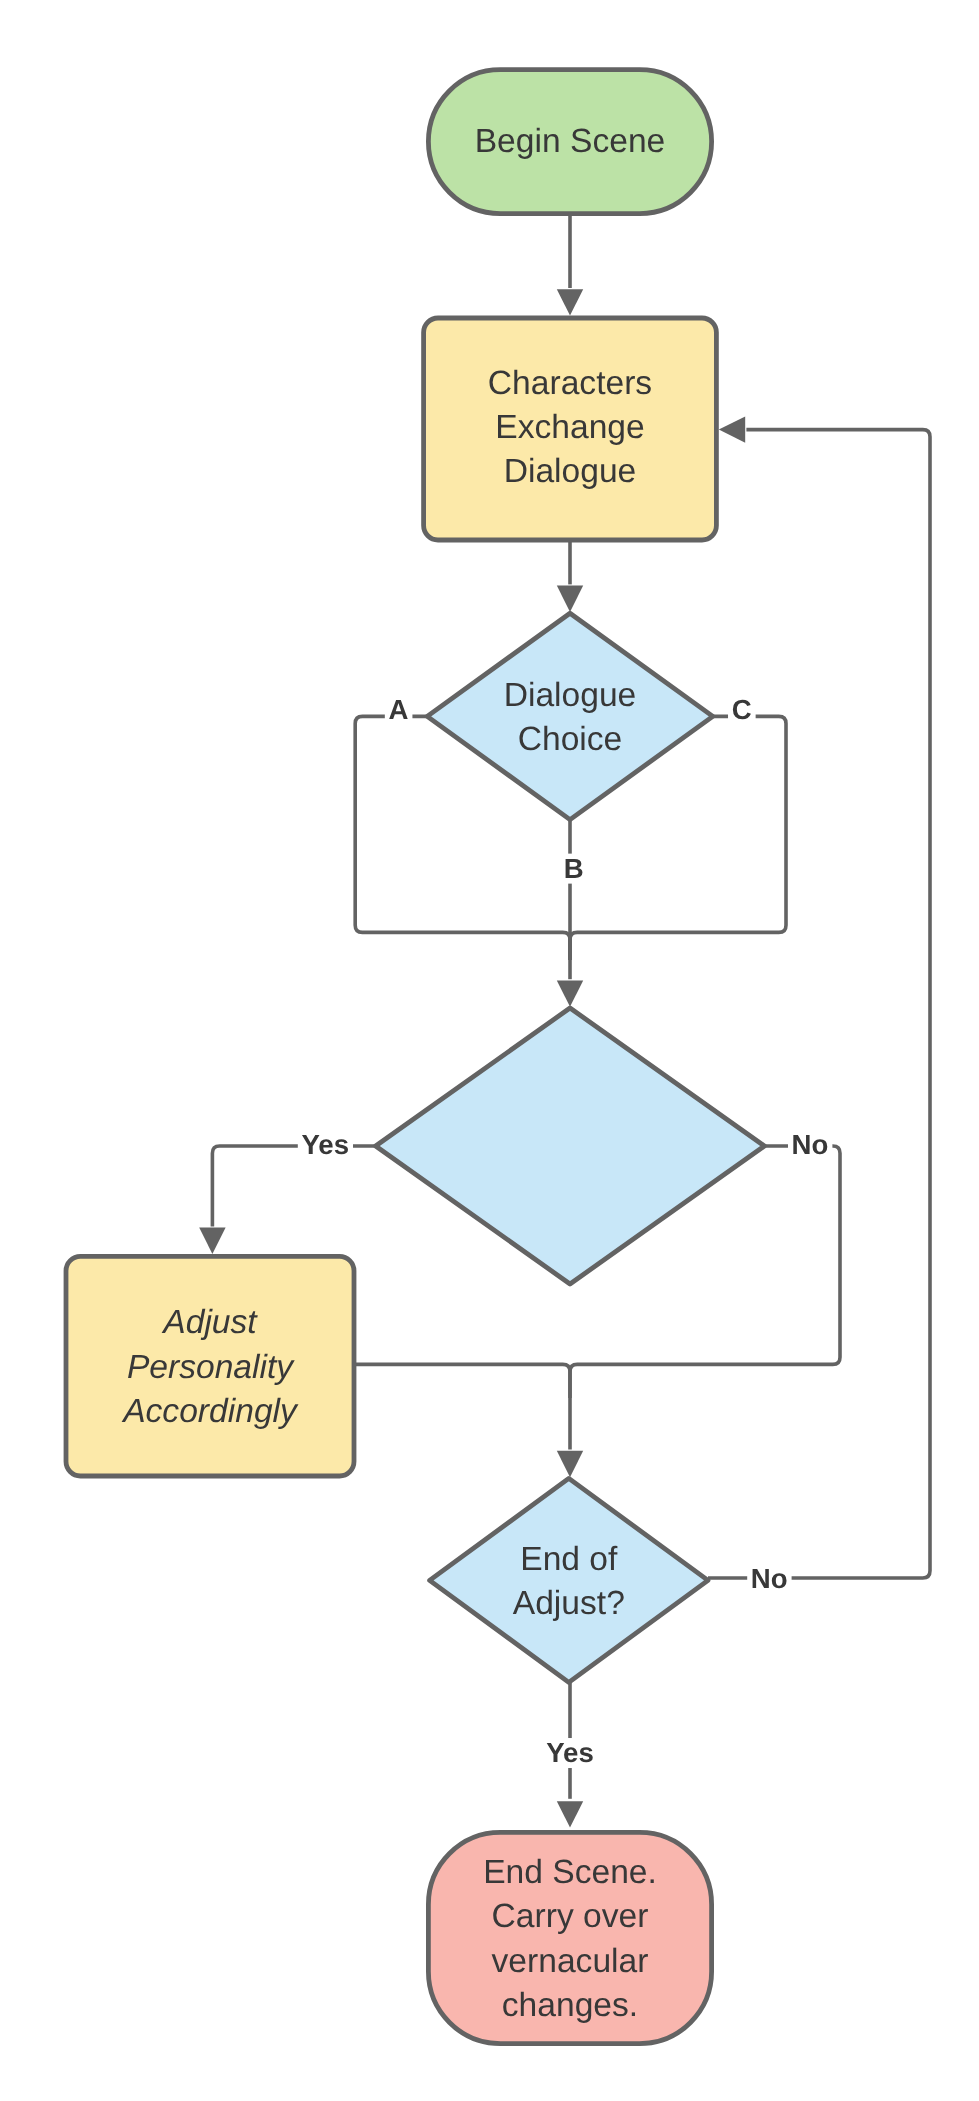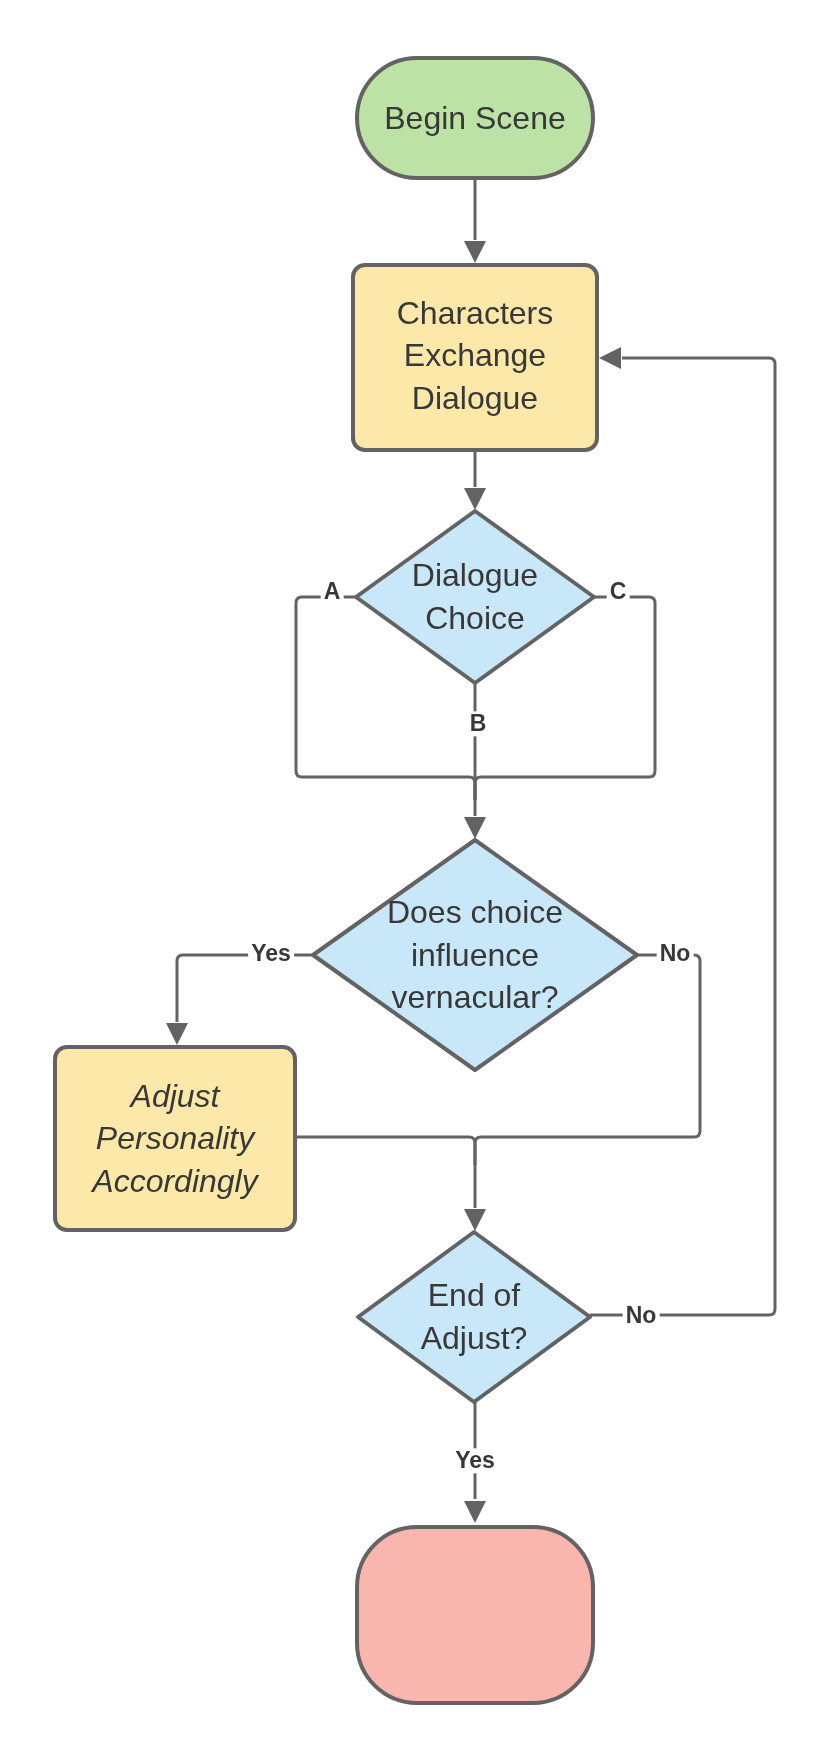--- a/index.html
+++ b/index.html
@@ -19,21 +19,21 @@
   }
   .arrowhead { fill: #636363; stroke: none; }
   .node-shape { stroke: #636363; stroke-width: 4; stroke-linejoin: round; }
   .node-label {
     position: absolute;
     display: flex;
     align-items: center;
     justify-content: center;
     text-align: center;
     white-space: pre-line;
-    font-size: 32px;
+    font-size: 28px;
     line-height: 1.33;
     color: #383838;
   }
   .edge-label {
     position: absolute;
     transform: translate(-50%, -50%);
     font-size: 23px;
     font-weight: bold;
     color: #383838;
     background: #ffffff;
@@ -83,31 +83,32 @@
 
   <div class="node-label" style="left:357px; top:58px; width:236px; height:120px;">Begin Scene</div>
 
   <div class="node-label" style="left:353px; top:263px; width:244px; height:185px;">Characters
 Exchange
 Dialogue</div>
 
   <div class="node-label" style="left:365px; top:527px; width:220px; height:140px;">Dialogue
 Choice</div>
 
-  <div class="node-label" style="left:345px; top:860px; width:260px; height:190px;">Does choice
-influence
-vernacular?</div>
 
   <div class="node-label" style="left:55px; top:1047px; width:240px; height:183px;font-style:italic;">Adjust
 Personality
 Accordingly</div>
 
   <div class="node-label" style="left:374px; top:1247px; width:200px; height:140px;">End of
 Adjust?</div>
 
+  <div class="node-label" style="left:357px; top:1527px; width:236px; height:176px;">End Scene.
+Carry over
+vernacular
+changes.</div>
 
   <span class="edge-label" style="left:332px; top:592px;">A</span>
 
   <span class="edge-label" style="left:618px; top:592px;">C</span>
 
   <span class="edge-label" style="left:478px; top:724px;">B</span>
 
   <span class="edge-label" style="left:271px; top:954px;">Yes</span>
 
   <span class="edge-label" style="left:675px; top:954px;">No</span>

